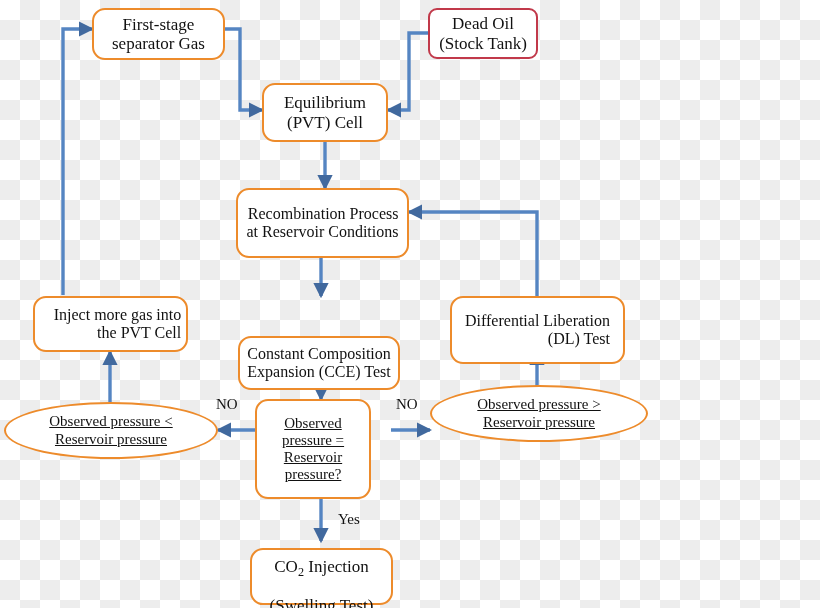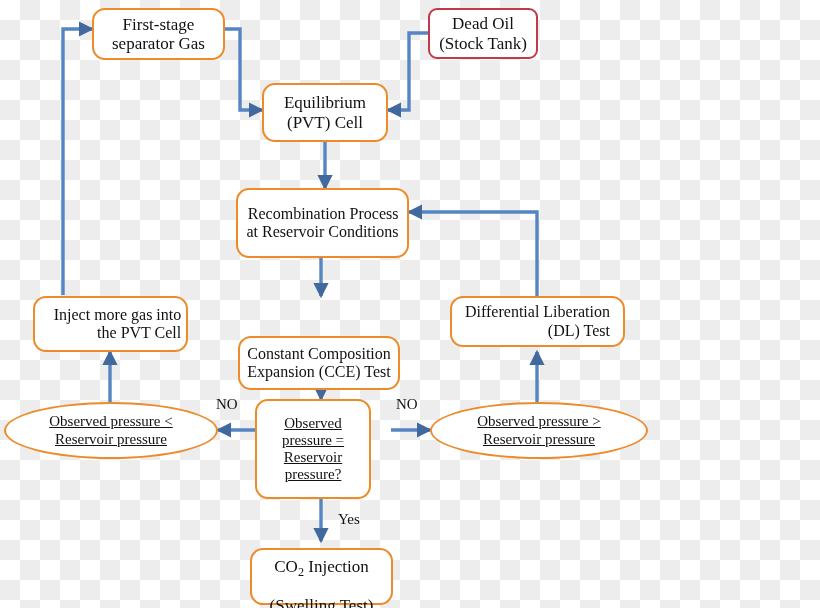--- a/index.html
+++ b/index.html
@@ -134,38 +134,38 @@
   <div class="node box-rounded fs-16" style="left:33px; top:296px; width:155px; height:56px;padding-left:14px;">
     <span class="txt">Inject more gas into
 the PVT Cell</span>
   </div>
 
   <div class="node box-rounded fs-16" style="left:238px; top:296px; width:162px; height:54px;margin-top:40px;">
     <span class="txt">Constant Composition
 Expansion (CCE) Test</span>
   </div>
 
-  <div class="node box-rounded fs-16" style="left:450px; top:296px; width:175px; height:51px;">
+  <div class="node box-rounded fs-16" style="left:450px; top:296px; width:175px; height:68px;">
     <span class="txt">Differential Liberation
 (DL) Test</span>
   </div>
 
   <div class="node oval fs-15" style="left:4px; top:402px; width:214px; height:57px;">
     <span class="txt">Observed  pressure &lt;
 Reservoir pressure</span>
   </div>
 
   <div class="node box-rounded fs-15" style="left:255px; top:399px; width:116px; height:100px;">
     <span class="txt">Observed
 pressure =
 Reservoir
 pressure?</span>
   </div>
 
-  <div class="node oval fs-15" style="left:430px; top:402px; width:218px; height:57px;">
+  <div class="node oval fs-15" style="left:430px; top:385px; width:218px; height:57px;">
     <span class="txt">Observed  pressure  &gt;
 Reservoir pressure</span>
   </div>
 
   <div class="node box-rounded fs-17" style="left:250px; top:548px; width:143px; height:57px;">
     <span class="txt">
       <span>CO</span><sub>2</sub><span> Injection</span><br>
       <span>(Swelling Test)</span>
     </span>
   </div>

